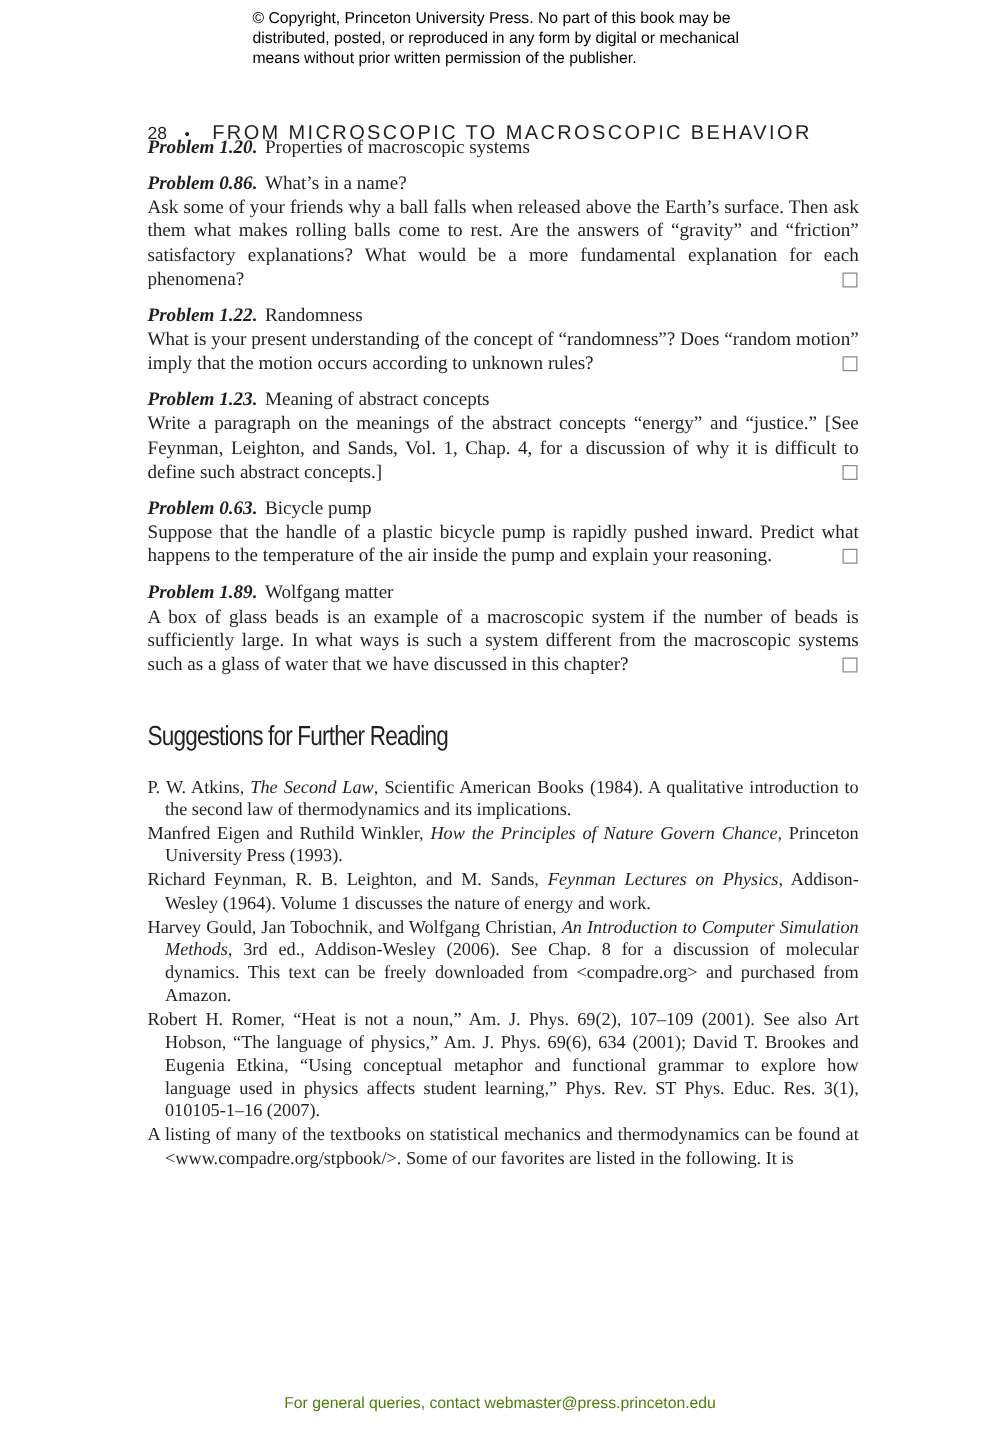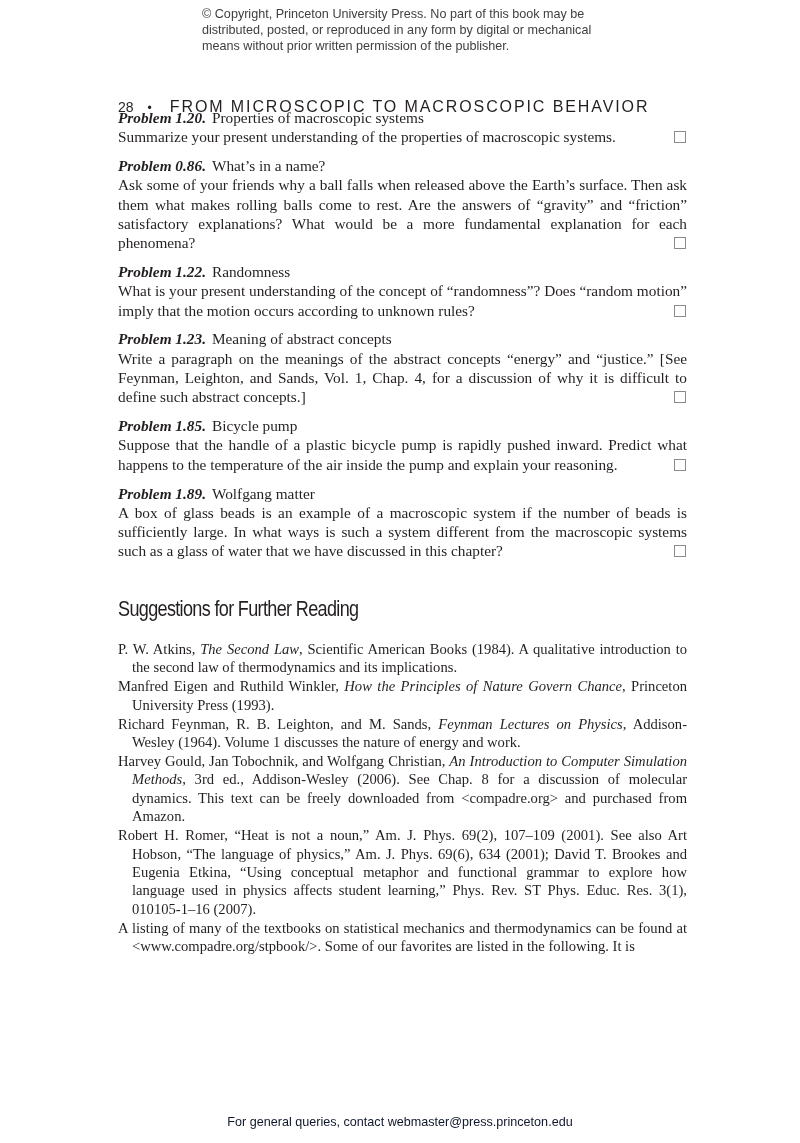--- a/index.html
+++ b/index.html
@@ -1,72 +1,71 @@
 <!DOCTYPE html>
 <html><head>
   <meta charset="utf-8">
   <style>
     html, body { margin: 0; padding: 0; background: #ffffff; }
     body { width: 800px; height: 1143px; position: relative; overflow: hidden; color: #231f20; }
-    .copyright { position: absolute; left: 202px; top: 6px; width: 420px; font-family: "Liberation Sans", sans-serif; font-size: 12.6px; line-height: 16px; color: #404040; }
+    .copyright { position: absolute; left: 202px; top: 6px; width: 420px; font-family: "Liberation Sans", sans-serif; font-size: 12.6px; line-height: 16px; color: #000000; }
     .running-head { position: absolute; left: 118px; top: 72px; display: flex; align-items: baseline; font-family: "Liberation Sans", sans-serif; }
     .page-num { font-size: 14px; color: #231f20; }
     .bullet { font-size: 12px; margin: 0 18px 0 14px; color: #231f20; }
     .head-title { font-size: 16px; letter-spacing: 1.9px; color: #231f20; margin-top: 26px; }
     .content { position: absolute; left: 118px; top: 108px; width: 569px; font-family: "Liberation Serif", serif; font-size: 15.3px; line-height: 19.3px; color: #231f20; }
     .problem { margin-bottom: 9.5px; }
     .problem-title { display: block; }
     .problem-label { font-style: italic; font-weight: bold; margin-right: 6px; margin-top: 40px; }
     .problem-body { text-align: justify; text-align-last: left; }
     .qed { float: right; display: inline-block; width: 10px; height: 10px; border: 1px solid #8a8a8a; margin-top: 4px; margin-right: 1px; margin-left: 8px; }
     .section-title { font-family: "Liberation Sans", sans-serif; font-size: 22px; letter-spacing: -0.8px; transform: scaleX(0.82); transform-origin: left; margin: 38px 0 22px 0; color: #231f20; white-space: nowrap; }
     .refs { font-size: 14.6px; line-height: 18.4px; }
     .ref { padding-left: 14px; text-indent: -14px; text-align: justify; text-align-last: left; margin-bottom: 0.5px; }
     .ref i { font-style: italic; }
-    .footer { position: absolute; left: 0; top: 1115px; width: 800px; text-align: center; font-family: "Liberation Sans", sans-serif; font-size: 12.6px; color: #0f172a; }
+    .footer { position: absolute; left: 0; top: 1115px; width: 800px; text-align: center; font-family: "Liberation Sans", sans-serif; font-size: 12.6px; color: #4d7c0f; }
   </style>
 </head>
 <body>
 
 <div class="copyright">
   <div>© Copyright, Princeton University Press. No part of this book may be</div>
   <div>distributed, posted, or reproduced in any form by digital or mechanical</div>
   <div>means without prior written permission of the publisher.</div>
 </div>
 
 <div class="running-head">
   <span class="page-num">28</span>
   <span class="bullet">•</span>
   <span class="head-title">FROM MICROSCOPIC TO MACROSCOPIC BEHAVIOR</span>
 </div>
 
 <div class="content">
 
   <div class="problem">
     <span class="problem-title"><span class="problem-label">Problem 1.20.</span><span>Properties of macroscopic systems</span></span>
-    <div class="problem-body"><span class="qed"></span><span>Summarize your present understanding of the properties of macroscopic systems.</span></div>
   </div>
 
   <div class="problem">
     <span class="problem-title"><span class="problem-label">Problem 0.86.</span><span>What’s in a name?</span></span>
     <div class="problem-body"><span>Ask some of your friends why a ball falls when released above the Earth’s surface. Then ask them what makes rolling balls come to rest. Are the answers of “gravity” and “friction” satisfactory explanations? What would be a more fundamental explanation for each phenomena?</span><span class="qed"></span></div>
   </div>
 
   <div class="problem">
     <span class="problem-title"><span class="problem-label">Problem 1.22.</span><span>Randomness</span></span>
     <div class="problem-body"><span>What is your present understanding of the concept of “randomness”? Does “random motion” imply that the motion occurs according to unknown rules?</span><span class="qed"></span></div>
   </div>
 
   <div class="problem">
     <span class="problem-title"><span class="problem-label">Problem 1.23.</span><span>Meaning of abstract concepts</span></span>
     <div class="problem-body"><span>Write a paragraph on the meanings of the abstract concepts “energy” and “justice.” [See Feynman, Leighton, and Sands, Vol. 1, Chap. 4, for a discussion of why it is difficult to define such abstract concepts.]</span><span class="qed"></span></div>
   </div>
 
   <div class="problem">
-    <span class="problem-title"><span class="problem-label">Problem 1.85.</span><span>Bicycle pump</span></span>
+    <span class="problem-title"><span class="problem-label">Problem 0.63.</span><span>Bicycle pump</span></span>
     <div class="problem-body"><span>Suppose that the handle of a plastic bicycle pump is rapidly pushed inward. Predict what happens to the temperature of the air inside the pump and explain your reasoning.</span><span class="qed"></span></div>
   </div>
 
   <div class="problem">
     <span class="problem-title"><span class="problem-label">Problem 1.89.</span><span>Wolfgang matter</span></span>
     <div class="problem-body"><span>A box of glass beads is an example of a macroscopic system if the number of beads is sufficiently large. In what ways is such a system different from the macroscopic systems such as a glass of water that we have discussed in this chapter?</span><span class="qed"></span></div>
   </div>
 
   <div class="section-title">Suggestions for Further Reading</div>
 

